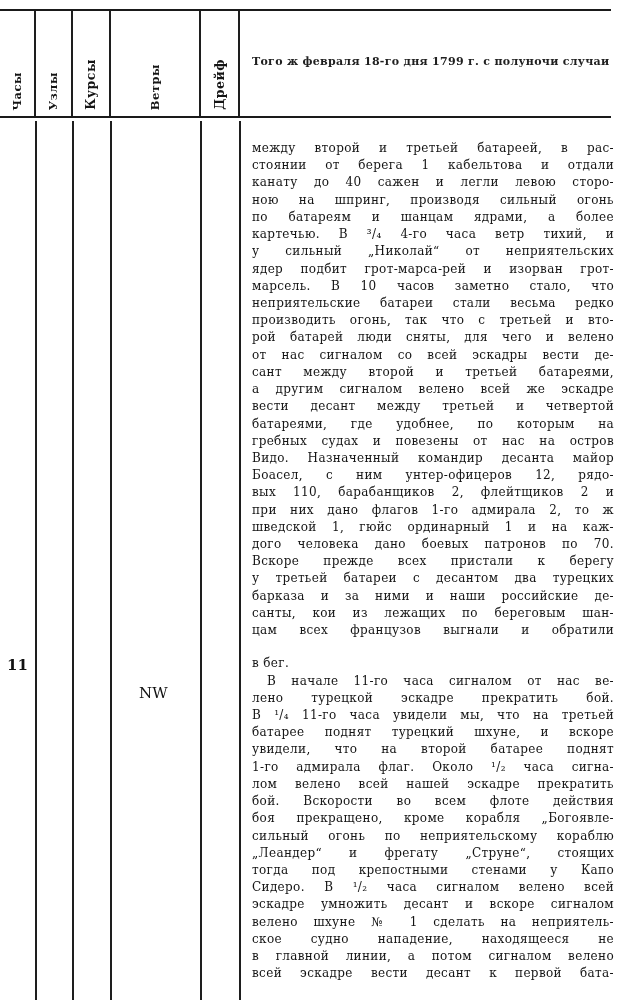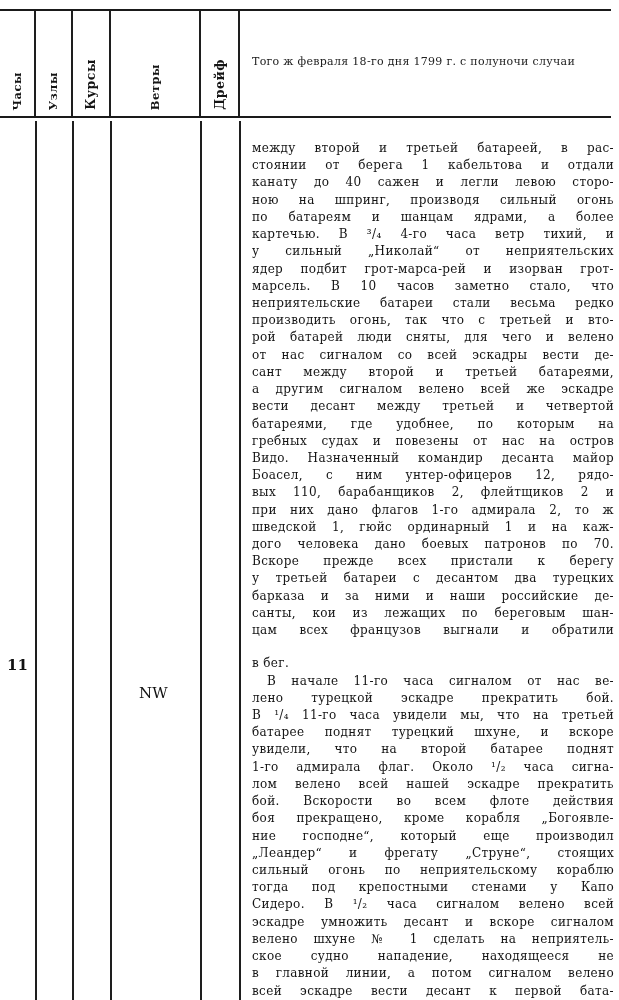--- a/index.html
+++ b/index.html
@@ -7,21 +7,21 @@
          font-family: "DejaVu Serif", serif; color: #151515; }
   .rule { position: absolute; background: #1a1a1a; }
   .rule-top { left: 0; top: 9px; width: 611px; height: 2px; }
   .rule-head { left: 0; top: 116px; width: 611px; height: 2px; }
   .vline { position: absolute; width: 1.5px; background: #1e1e1e; }
   .head-v { top: 11px; height: 105px; }
   .body-v { top: 121px; height: 879px; }
   .hcell { position: absolute; top: 11px; height: 105px; display: flex; align-items: flex-end; justify-content: center; }
   .vert { writing-mode: vertical-rl; transform: rotate(180deg); font-weight: bold; font-size: 11.5px;
           letter-spacing: 0.5px; padding-bottom: 0; margin-bottom: 6px; white-space: nowrap; }
-  .head-title { position: absolute; left: 252px; top: 55px; font-size: 11px; font-weight: normal;
+  .head-title { position: absolute; left: 252px; top: 55px; font-size: 11px; font-weight: bold;
                 letter-spacing: 0.3px; white-space: nowrap; color: #202020; }
   .body-text { position: absolute; left: 252px; top: 140px; width: 362px;
                font-size: 12px; line-height: 17.22px; letter-spacing: 0.35px; color: #141414; }
   .line { display: block; white-space: nowrap; text-align: justify; text-align-last: justify; height: 17.22px; }
   .line.last { text-align-last: left; margin-top: 16px; }
   .line.indent { padding-left: 15px; }
   .cell-val { position: absolute; font-weight: bold; font-size: 15px; color: #111; }
 </style>
 </head>
 <body>
@@ -95,23 +95,22 @@
   <span class="line last">в бег.</span>
   <span class="line indent">В начале 11-го часа сигналом от нас ве-</span>
   <span class="line">лено турецкой эскадре прекратить бой.</span>
   <span class="line">В ¹/₄ 11-го часа увидели мы, что на третьей</span>
   <span class="line">батарее поднят турецкий шхуне, и вскоре</span>
   <span class="line">увидели, что на второй батарее поднят</span>
   <span class="line">1-го адмирала флаг. Около ¹/₂ часа сигна-</span>
   <span class="line">лом велено всей нашей эскадре прекратить</span>
   <span class="line">бой. Вскорости во всем флоте действия</span>
   <span class="line">боя прекращено, кроме корабля „Богоявле-</span>
-  <span class="line">ние господне“, который еще производил</span>
+  <span class="line">сильный огонь по неприятельскому кораблю</span>
   <span class="line">„Леандер“ и фрегату „Струне“, стоящих</span>
-  <span class="line">сильный огонь по неприятельскому кораблю</span>
   <span class="line">тогда под крепостными стенами у Капо</span>
   <span class="line">Сидеро. В ¹/₂ часа сигналом велено всей</span>
   <span class="line">эскадре умножить десант и вскоре сигналом</span>
   <span class="line">велено шхуне № 1 сделать на неприятель-</span>
   <span class="line">ское судно нападение, находящееся не</span>
   <span class="line">в главной линии, а потом сигналом велено</span>
   <span class="line">всей эскадре вести десант к первой бата-</span>
 </div>
 
 </body></html>

